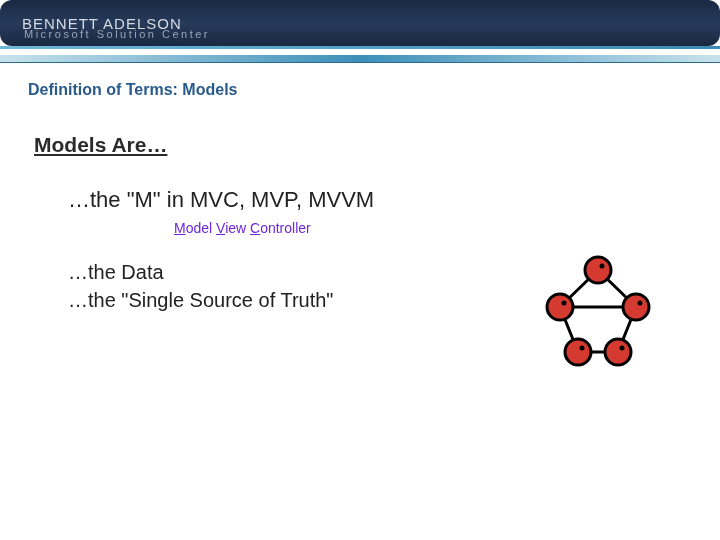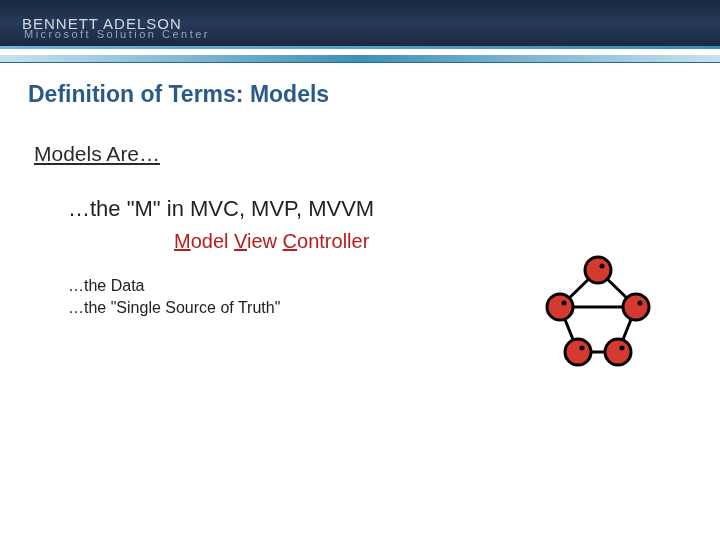--- a/index.html
+++ b/index.html
@@ -12,20 +12,21 @@
     overflow: hidden;
   }
   .header-bar {
     width: 100%;
     height: 46px;
     background: linear-gradient(to bottom, #1a2942 0%, #263a5a 50%, #1a2942 100%);
     position: relative;
     display: flex;
     align-items: center;
     padding-left: 22px;
+    border-radius: 12px;
   }
   .logo-text {
     color: #d6d9df;
     font-size: 15px;
     letter-spacing: 1px;
     font-weight: 500;
   }
   .logo-sub {
     color: #9aa3b5;
     font-size: 11px;
@@ -41,54 +42,54 @@
   }
   .white-gap { height: 6px; background: #fff; }
   .blue-band {
     height: 8px;
     width: 100%;
     background: linear-gradient(to right, #c8e2ed 0%, #3d8fb8 50%, #c8e2ed 100%);
     border-bottom: 1px solid #2a6c8e;
   }
   .slide-title {
     color: #2a5a8a;
-    font-size: 23px;
+    font-size: 16px;
     font-weight: bold;
     padding: 18px 0 0 28px;
   }
   .content {
     padding: 34px 0 0 34px;
     position: relative;
   }
   .subhead {
     font-size: 21px;
-    font-weight: normal;
+    font-weight: bold;
     color: #2b2b2b;
     text-decoration: underline;
     margin-bottom: 30px;
   }
   .bullet-1 {
     font-size: 22px;
     color: #222;
     margin-left: 34px;
     margin-bottom: 6px;
   }
   .expansions {
     margin-left: 140px;
     margin-top: 4px;
     margin-bottom: 20px;
   }
   .exp-line {
-    font-size: 20px;
-    color: #b91c1c;
+    font-size: 14px;
+    color: #6d28d9;
     line-height: 1.35;
   }
   .exp-line .u { text-decoration: underline; }
   .bullet-rest {
-    font-size: 16px;
+    font-size: 20px;
     color: #222;
     margin-left: 34px;
     line-height: 1.4;
   }
   .graph-icon {
     position: absolute;
     right: 62px;
     top: 252px;
   }
 </style>

